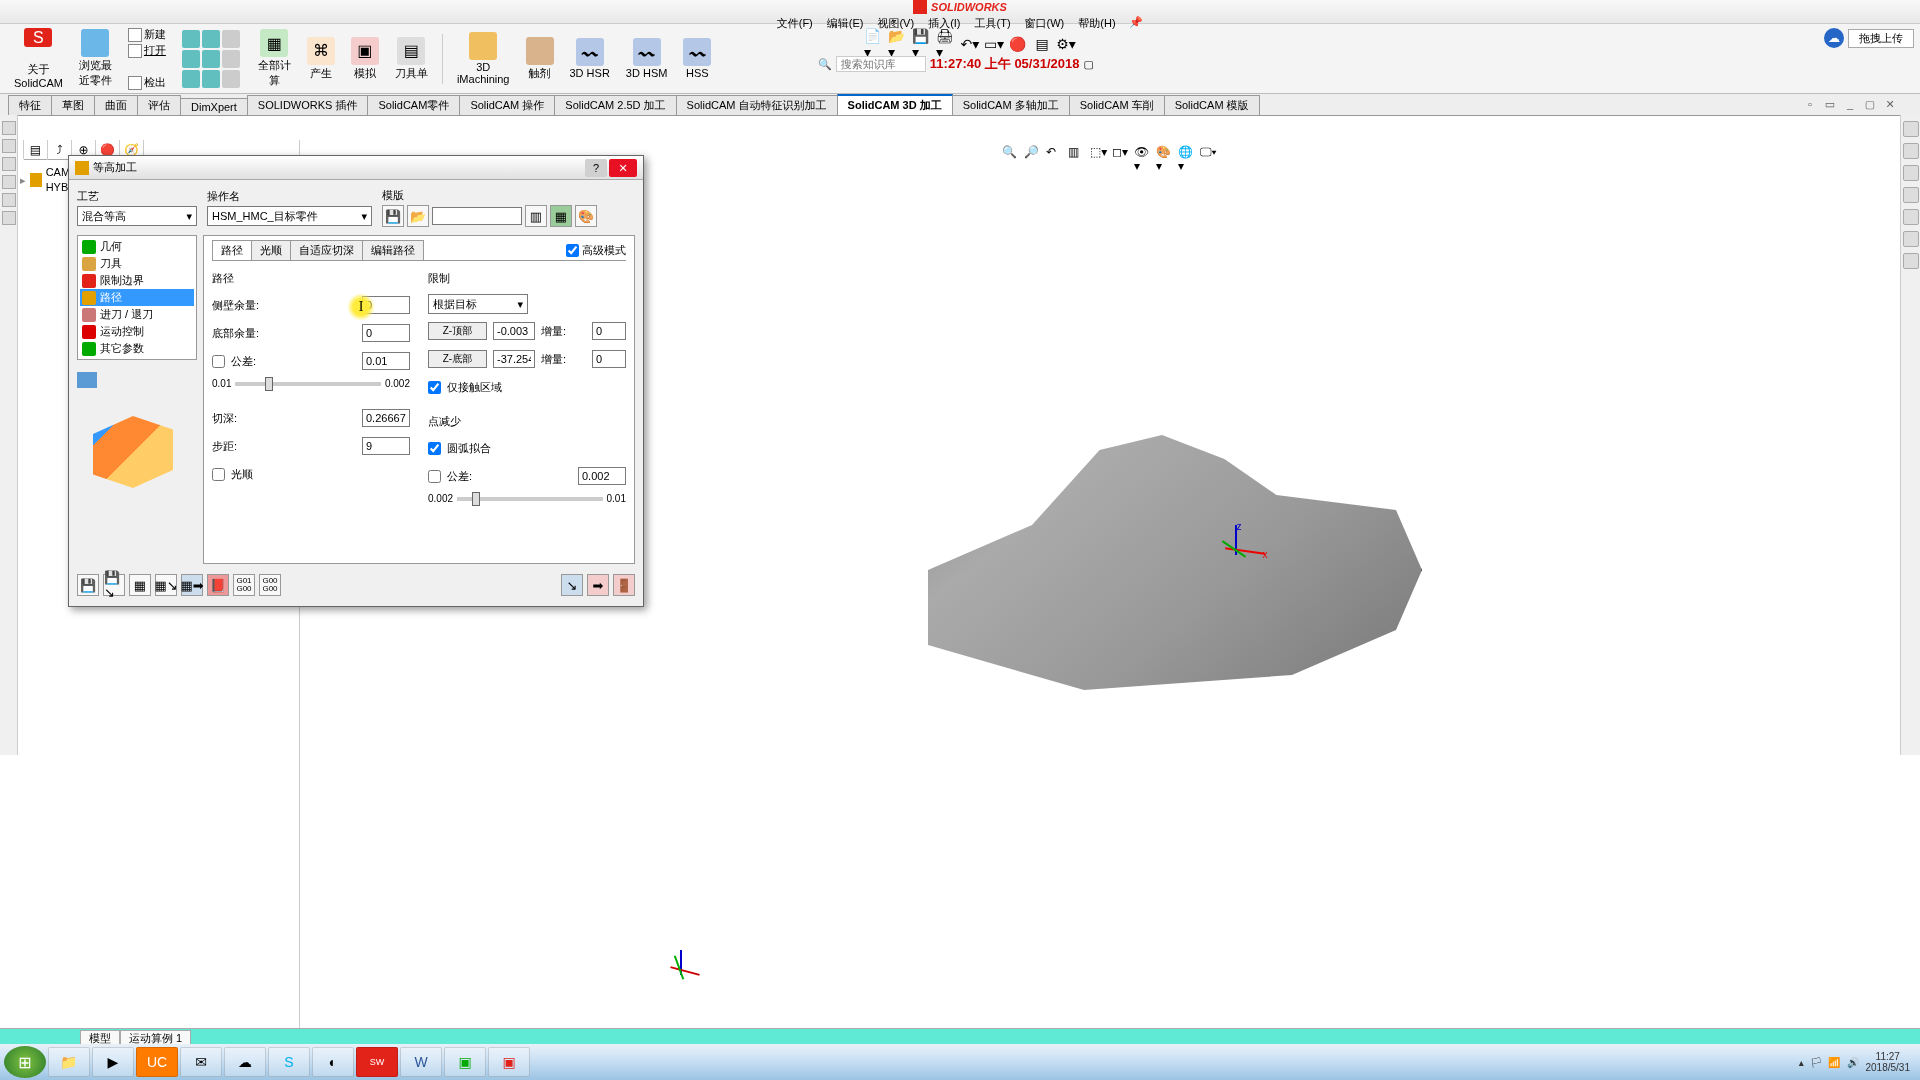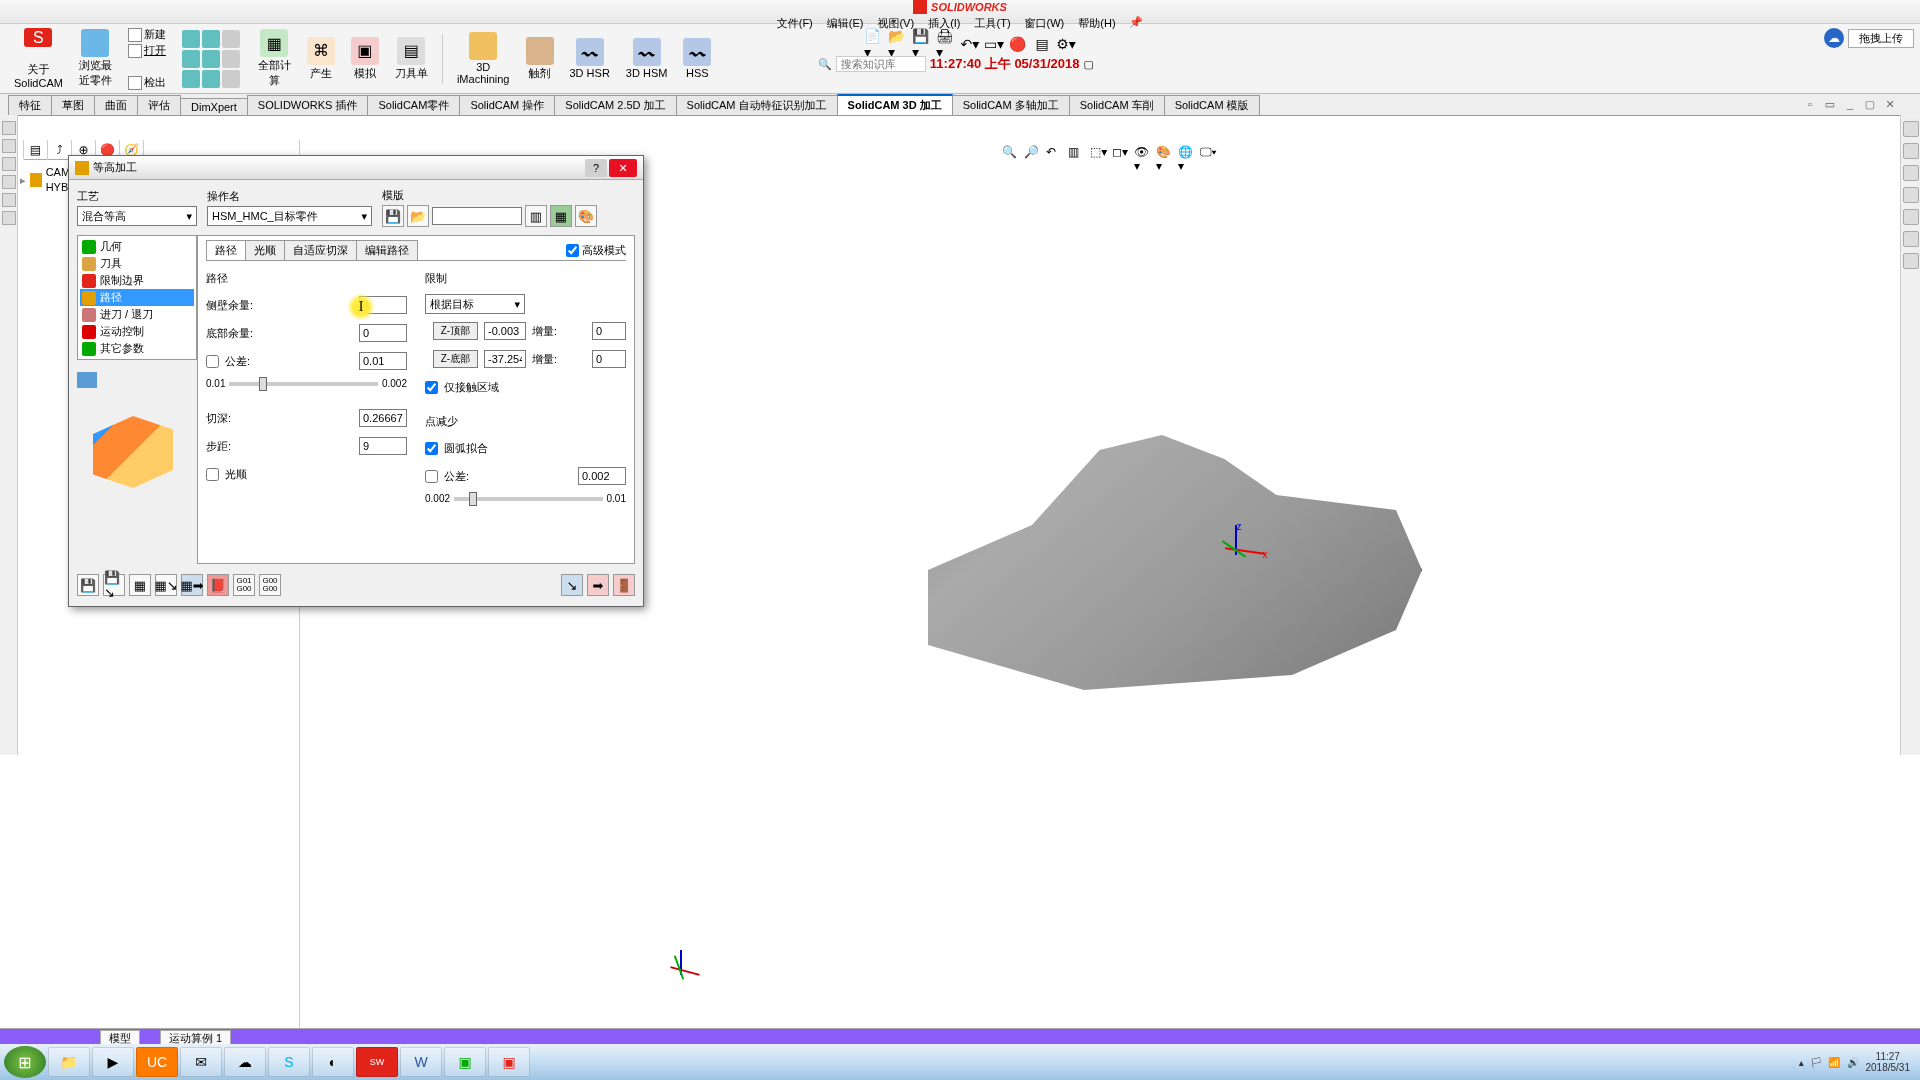--- a/index.html
+++ b/index.html
@@ -50,48 +50,48 @@
 .dialog { position: absolute; top: 155px; left: 68px; width: 576px; height: 452px; background: #f0f0f0; border: 1px solid #666; box-shadow: 3px 3px 8px rgba(0,0,0,0.4); font-size: 11px; z-index: 100; }
 .dialog-title { height: 24px; background: linear-gradient(#fff,#e0e0e0); display: flex; align-items: center; padding: 0 6px; border-bottom: 1px solid #aaa; }
 .dialog-title .title-text { flex: 1; font-size: 11px; }
 .dialog-title .btn-close { width: 28px; height: 18px; background: #e81123; color: #fff; text-align: center; border-radius: 2px; font-size: 11px; line-height: 18px; }
 .dialog-title .btn-help { width: 22px; height: 18px; background: #d0d0d0; text-align: center; font-size: 11px; line-height: 18px; margin-right: 2px; border-radius: 2px; }
 .dialog-body { padding: 8px; display: flex; gap: 8px; height: calc(100% - 24px); flex-direction: column; }
 .dialog-top-row { display: flex; gap: 10px; align-items: center; }
 .field-col { display: flex; flex-direction: column; gap: 2px; font-size: 11px; }
 .combo { height: 20px; border: 1px solid #7a7a7a; background: #fff; font-size: 11px; padding: 0 4px; display: flex; align-items: center; justify-content: space-between; }
 .icon-btn { width: 22px; height: 22px; border: 1px solid #999; background: #f8f8f8; display: inline-flex; align-items: center; justify-content: center; font-size: 13px; }
-.dialog-main { display: flex; flex: 1; }
+.dialog-main { display: flex; gap: 6px; flex: 1; }
 .op-tree { width: 120px; border: 1px solid #999; background: #fff; padding: 2px; }
 .op-tree-item { display: flex; align-items: center; gap: 4px; padding: 1px 2px; font-size: 11px; }
 .op-tree-item.sel { background: #3399ff; color: #fff; }
 .op-icon { width: 14px; height: 14px; background: #ccc; border-radius: 2px; display: inline-block; }
 .params-area { flex: 1; border: 1px solid #999; background: #fff; padding: 4px 8px; display: flex; gap: 14px;}
 .params-col { flex: 1; display: flex; flex-direction: column; gap: 6px; }
 .sub-tabs { display: flex; gap: 0; border-bottom: 1px solid #999; margin-bottom: 4px;}
 .sub-tab { padding: 2px 8px; border: 1px solid #999; border-bottom: none; background: #eee; font-size: 11px; margin-right: -1px;}
 .sub-tab.active { background: #fff; }
 .sub-tabs-right { margin-left: auto; display:flex; align-items:center; gap:3px; font-size:11px; }
 .sect-label { font-size: 11px; margin-bottom: 2px; }
 .param-row { display: flex; align-items: center; gap: 6px; font-size: 11px; height: 22px;}
 .param-row label { flex: 1; }
 .num-input { width: 48px; height: 18px; border: 1px solid #7a7a7a; text-align: left; padding: 0 3px; font-size: 11px; }
 .highlight-cursor { position: absolute; width: 28px; height: 28px; background: radial-gradient(circle,#ffeb3b 40%,rgba(255,235,59,0) 70%); border-radius: 50%; top: 293px; left: 347px; z-index: 200; display:flex; align-items:center; justify-content:center; font-family: serif; font-size:14px; pointer-events:none; }
 .slider-row { display:flex; align-items:center; gap:4px; font-size:10px; }
 .slider-track { flex:1; height:4px; background:#ccc; position:relative; }
 .slider-thumb { position:absolute; width:8px; height:14px; background:#ddd; border:1px solid #666; top:-5px; left:20%; }
-.z-btn { width: 45px; height: 18px; border: 1px solid #7a7a7a; background: #eee; font-size: 10px; margin-left: 8px; }
+.z-btn { width: 59px; height: 18px; border: 1px solid #7a7a7a; background: #eee; font-size: 10px; }
 .preview-box { width: 120px; height: 120px; }
 .preview-iso { width:100px; height:90px; margin:6px; position:relative; }
 .iso-shape { width:100%; height:100%; background: linear-gradient(135deg,#3399ff 0%, #3399ff 30%, #ff8833 30%, #ff8833 55%, #ffcc66 55%); clip-path: polygon(10% 40%, 50% 20%, 90% 35%, 90% 80%, 50% 100%, 10% 85%); }
 .dialog-footer { display: flex; gap: 4px; align-items: center; padding: 2px 0; }
 .dialog-footer .spacer { flex: 1; }
 
 
-.bottom-tabs { position: absolute; bottom: 34px; left: 0; right: 0; height: 18px; background: #8b5cf6; display: flex; align-items: center; font-size: 11px; border-top: 1px solid #aaa; gap: 20px; }
+.bottom-tabs { position: absolute; bottom: 34px; left: 0; right: 0; height: 18px; background: #5eead4; display: flex; align-items: center; font-size: 11px; border-top: 1px solid #aaa; }
 .bottom-tab { padding: 0 8px; border: 1px solid #aaa; background: #f8f8f8; height: 16px; line-height: 14px; }
 .status-bar { position: absolute; bottom: 18px; left: 0; right: 0; height: 16px; background: #f0f0f0; font-size: 10px; display: flex; align-items: center; padding: 0 6px; border-top: 1px solid #ccc; }
 .status-bar .right { margin-left: auto; display: flex; gap: 14px; }
 
 
 .taskbar { position: absolute; bottom: 0; left: 0; right: 0; height: 36px; background: linear-gradient(#e8f0f8,#cde2f5 40%,#9cc4e4); display: flex; align-items: center; padding: 0 4px; gap: 2px; }
 .task-btn { width: 42px; height: 30px; background: rgba(255,255,255,0.3); border: 1px solid rgba(0,0,0,0.15); border-radius: 2px; display:flex; align-items:center; justify-content:center; font-size:14px; }
 .start-orb { width: 42px; height: 32px; border-radius: 50%; background: radial-gradient(circle,#7fc241,#2a7a2a); display:flex; align-items:center; justify-content:center; color:#fff; }
 .tray { margin-left: auto; display: flex; align-items: center; gap: 6px; font-size: 10px; color:#333; padding-right:6px; }
 .tray-time { text-align: center; line-height: 1.1; }

